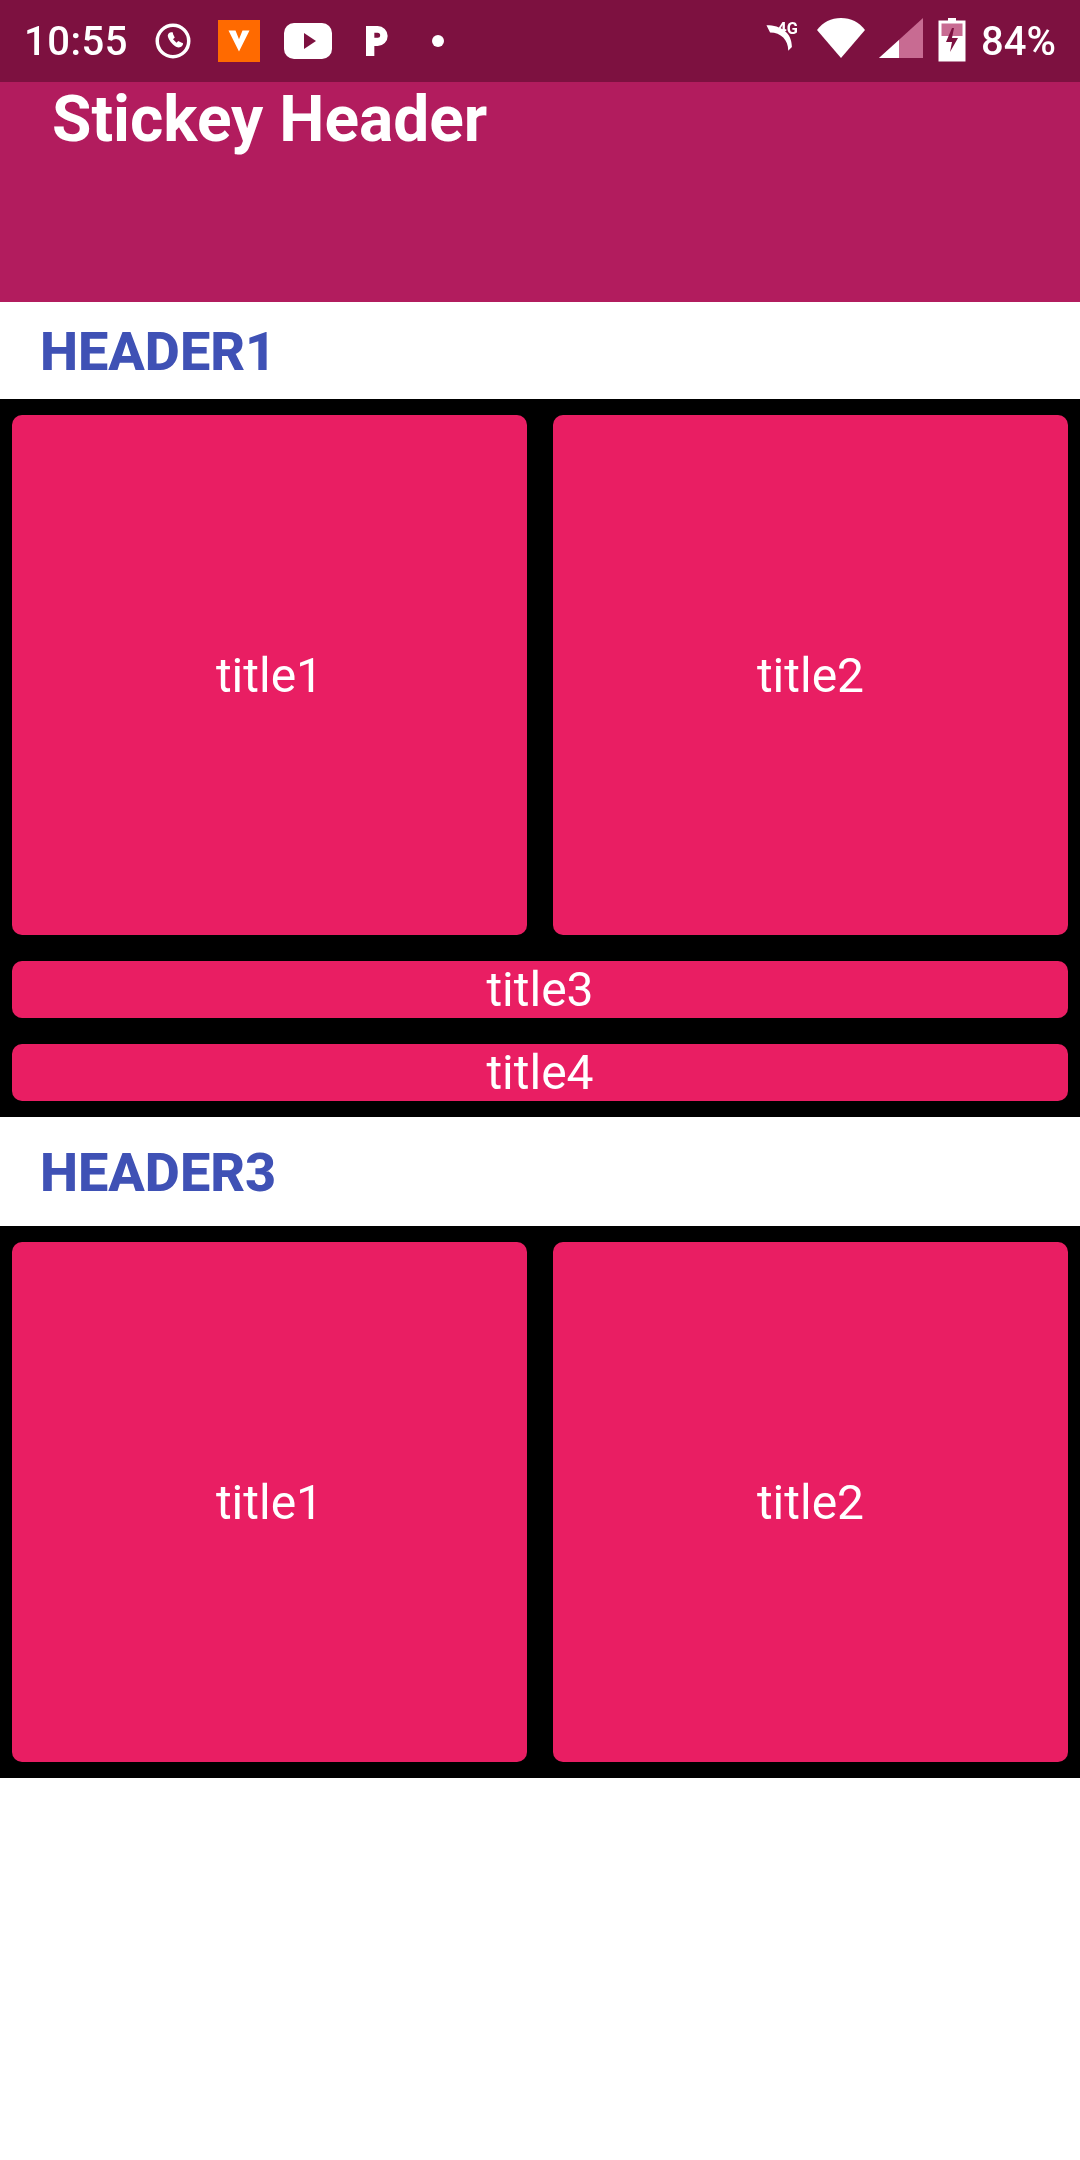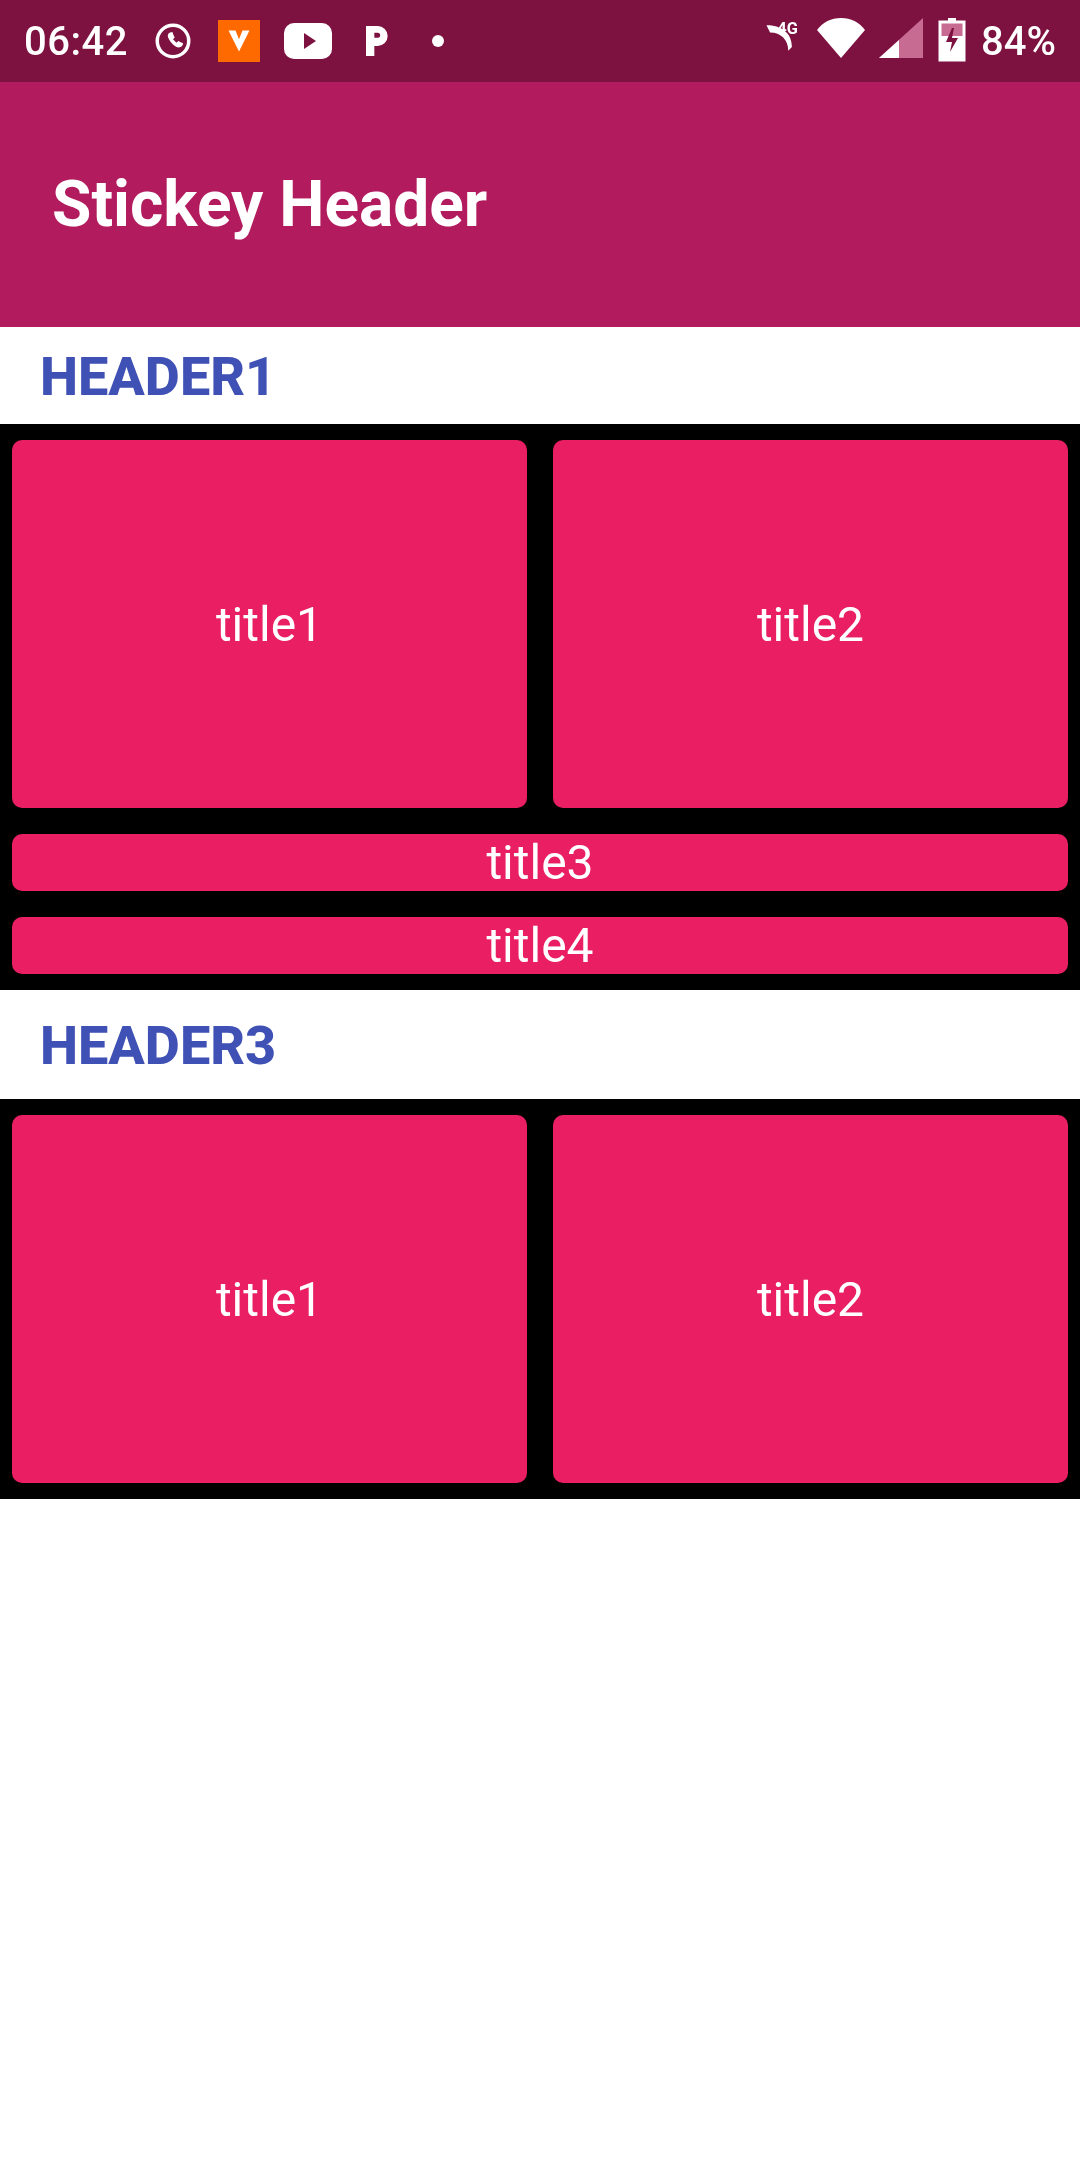--- a/index.html
+++ b/index.html
@@ -10,47 +10,47 @@
       display: flex; align-items: center; justify-content: space-between;
       padding: 0 24px; font-size: 38px; font-weight: 500;
     }
     .sb-left { display: flex; align-items: center; gap: 24px; }
     .sb-right { display: flex; align-items: flex-start; gap: 14px; }
     .sb-time { font-size: 40px; letter-spacing: 0.5px; }
     .sb-icon { display: inline-flex; align-items: center; justify-content: center; }
     .sb-dot { width: 12px; height: 12px; background: #fff; border-radius: 50%; display: inline-block; margin-left: 12px; }
     .sb-pct { font-size: 40px; font-weight: 500; }
     .app-bar {
-      height: 245px; background: #b21c5e; color: #fff;
-      display: flex; align-items: center; padding: 0 52px;
+      height: 220px; background: #b21c5e; color: #fff;
+      display: flex; padding: 0 52px;
     }
     .app-title { font-size: 64px; font-weight: 700; }
     .content { flex: 1; overflow: hidden; background: #fff; border-radius: 10px; }
     .section-header {
       background: #fff; color: #3f51b5; font-size: 54px; font-weight: 800;
       padding: 24px 40px 22px;
     }
     .section-header.first { padding-top: 18px; padding-bottom: 16px; }
     .grid-block { background: #000; padding: 16px 12px; }
     .grid-row { display: flex; gap: 26px; }
     .grid-row + .grid-row { margin-top: 26px; flex-direction: column; }
     .card {
-      flex: 1; height: 368px; background: #e91e63; border-radius: 10px;
+      flex: 1; height: 520px; background: #e91e63; border-radius: 10px;
       display: flex; align-items: center; justify-content: center;
     }
     .card-title { color: #fff; font-size: 48px; font-weight: 400; }
   </style>
 </head>
 <body>
 
 <div class="screen">
 
   <div class="status-bar">
     <div class="sb-left">
-      <span class="sb-time">06:42</span>
+      <span class="sb-time">10:55</span>
       <span class="sb-icon">
         <svg width="42" height="42" viewBox="0 0 24 24" fill="none" stroke="#fff" stroke-width="2">
             <circle cx="12" cy="12" r="9"></circle>
             <path d="M9 9c0-1 1-2 2-2 1 0 1 0 1 1l1 2-1 1 2 2 1-1 2 1c1 0 1 1 0 2-1 1-3 1-5-1s-3-4-3-5z" fill="#fff" stroke="none"></path>
           </svg>
       </span>
       <span class="sb-icon">
         <svg width="42" height="42" viewBox="0 0 24 24">
             <rect width="24" height="24" fill="#ff6a00"></rect>
             <path d="M6 6l6 12 6-12h-4l-2 5-2-5z" fill="#fff"></path>

